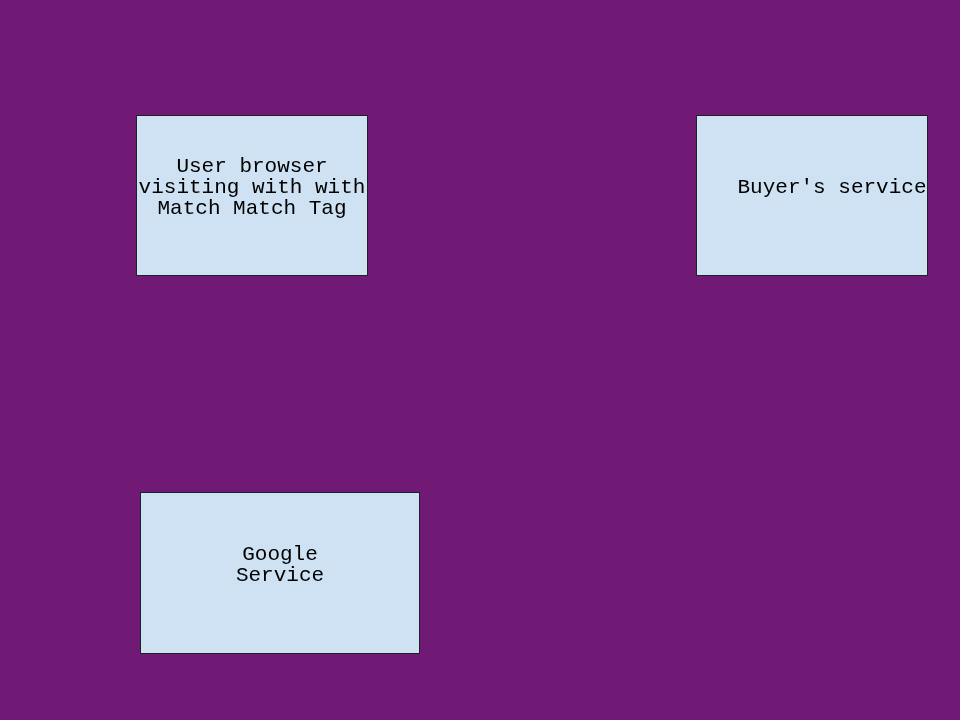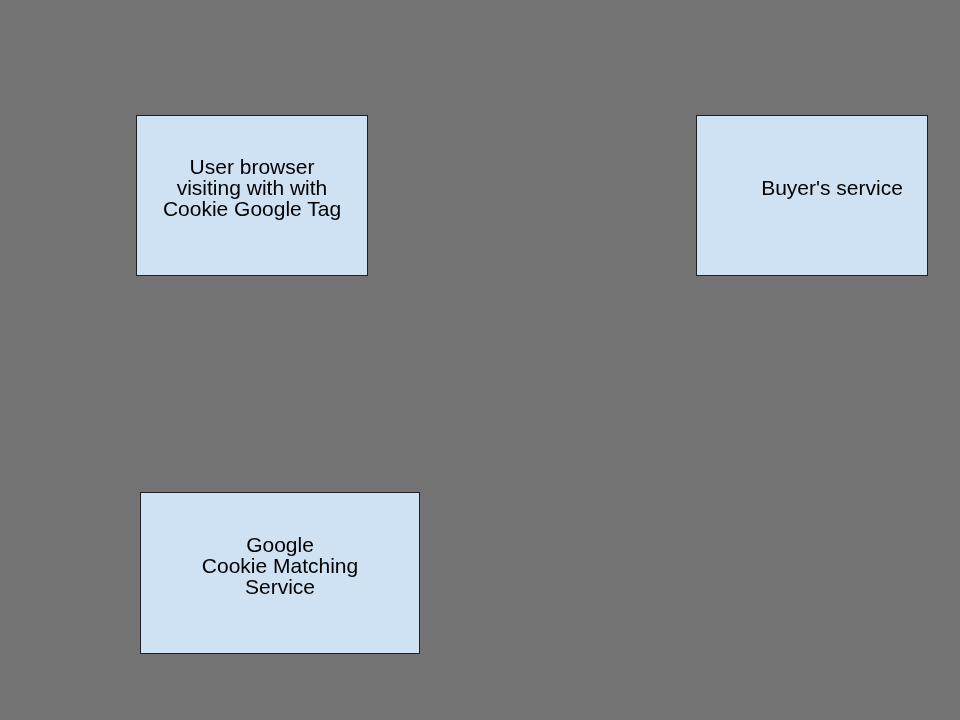--- a/index.html
+++ b/index.html
@@ -7,22 +7,22 @@
     padding: 0;
     width: 960px;
     height: 720px;
     background: #000000;
     overflow: hidden;
   }
   .stage {
     position: relative;
     width: 960px;
     height: 720px;
-    background: #737373;
-    font-family: Liberation Sans, sans-serif;
+    background: #701a75;
+    font-family: Liberation Mono, monospace;
   }
   .node {
     position: absolute;
     box-sizing: border-box;
     background: #cfe2f3;
     border: 1px solid #1e2227;
     display: flex;
     align-items: center;
     justify-content: center;
     
@@ -57,31 +57,30 @@
 </style>
 </head>
 <body>
 
 <div class="stage">
 
   <div class="node node--user-browser">
     <div class="node-text">
       <div>User browser</div>
       <div>visiting with with</div>
-      <div>Cookie Google Tag</div>
+      <div>Match Match Tag</div>
     </div>
   </div>
 
   <div class="node node--buyers-service">
     <div class="node-text">
       <div>Buyer's service</div>
     </div>
   </div>
 
   <div class="node node--google-cms">
     <div class="node-text">
       <div>Google</div>
-      <div>Cookie Matching</div>
       <div>Service</div>
     </div>
   </div>
 
 </div>
 
 </body></html>

